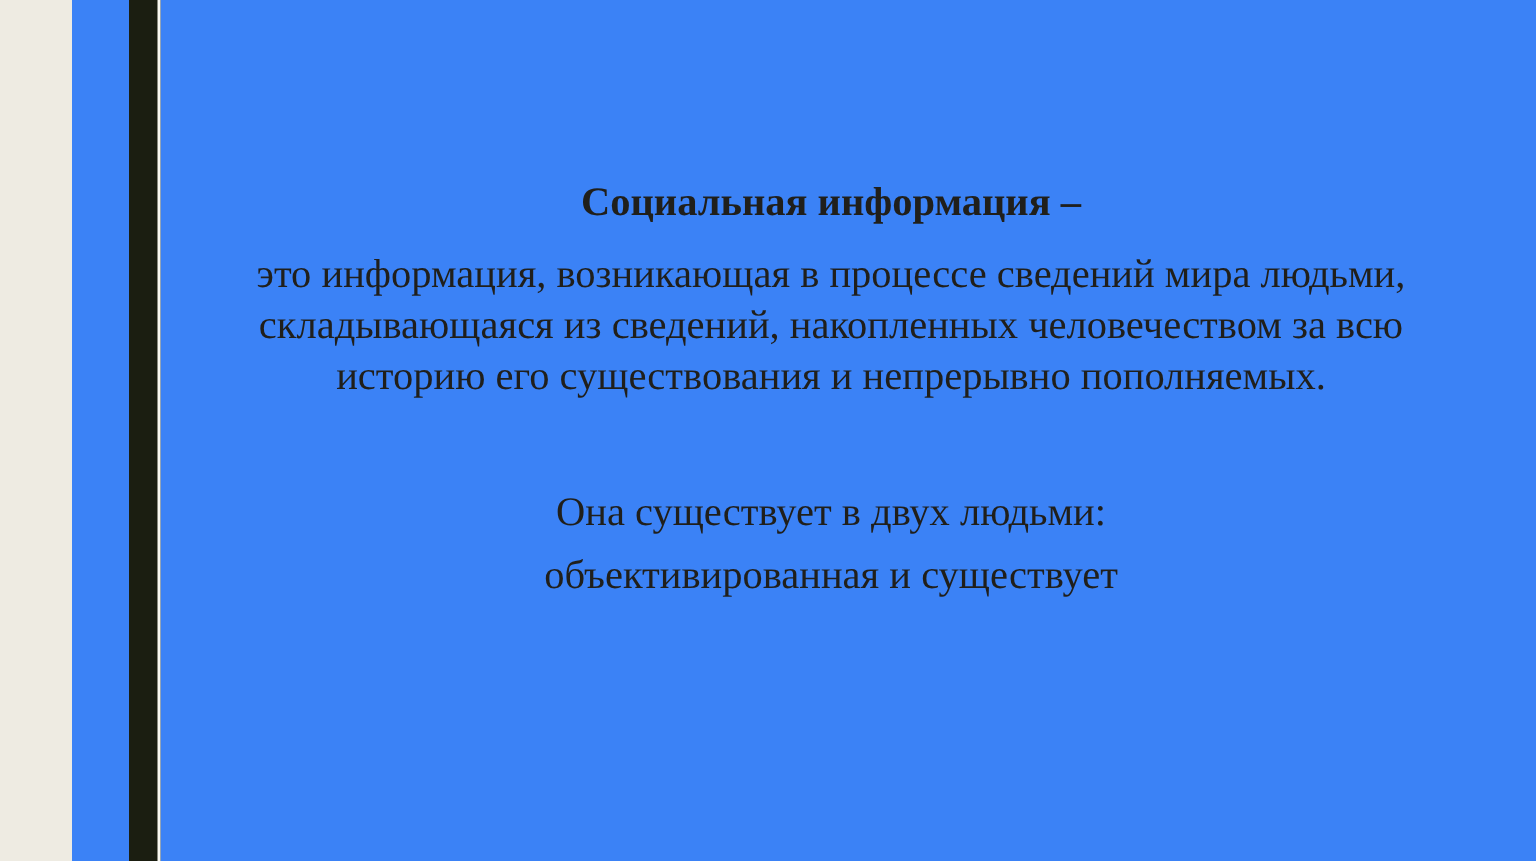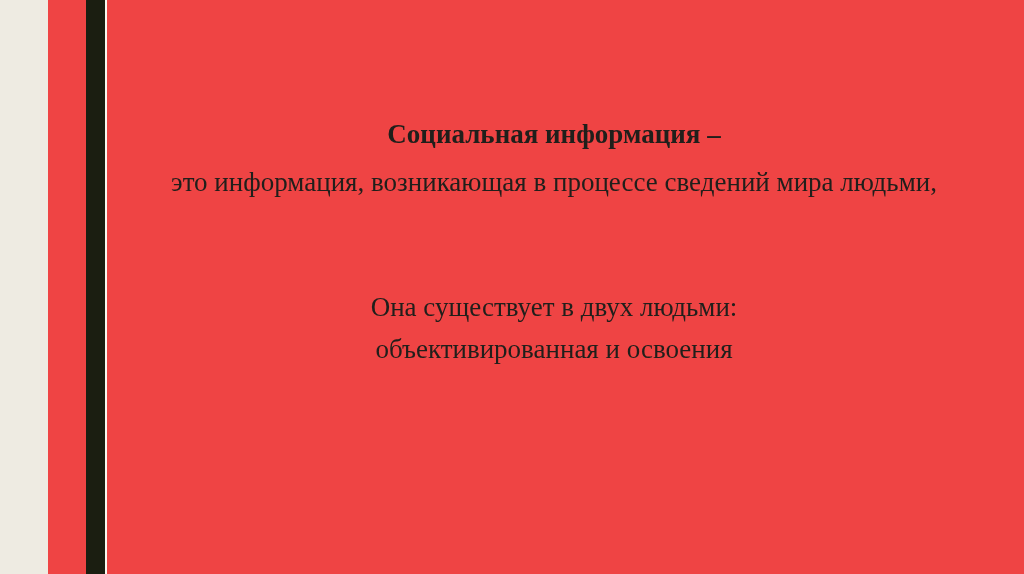--- a/index.html
+++ b/index.html
@@ -11,21 +11,21 @@
   }
   body {
     background: #eeebe2;
     font-family: "Liberation Serif", "DejaVu Serif", serif;
     color: #201f1b;
     position: relative;
   }
   .slide {
     position: absolute;
     inset: 0;
-    background: #ef4444;
+    background: #3b82f6;
     margin-left: 48px;
   }
   .accent-bar {
     position: absolute;
     left: 38px;
     top: 0;
     bottom: 0;
     width: 19px;
     background: #1b1e11;
     border-right: 2px solid #f9f8f0;
@@ -66,22 +66,23 @@
 </style>
 </head>
 <body>
 
 <div class="slide">
   <div class="accent-bar"></div>
   <div class="content">
     <h1 class="title">Социальная информация –</h1>
     <p class="body-text">
       <span>это информация, возникающая в процессе сведений мира людьми,</span><br>
-      <br>
+      <span>складывающаяся из сведений, накопленных человечеством за всю</span><br>
+      <span>историю его существования и непрерывно пополняемых.</span>
     </p>
     <p class="forms-intro">Она существует в двух людьми:</p>
     <p class="forms-line">
       <strong>объективированная</strong>
       <span>и</span>
-      <strong>освоения</strong>
+      <strong>существует</strong>
     </p>
   </div>
 </div>
 
 </body></html>

